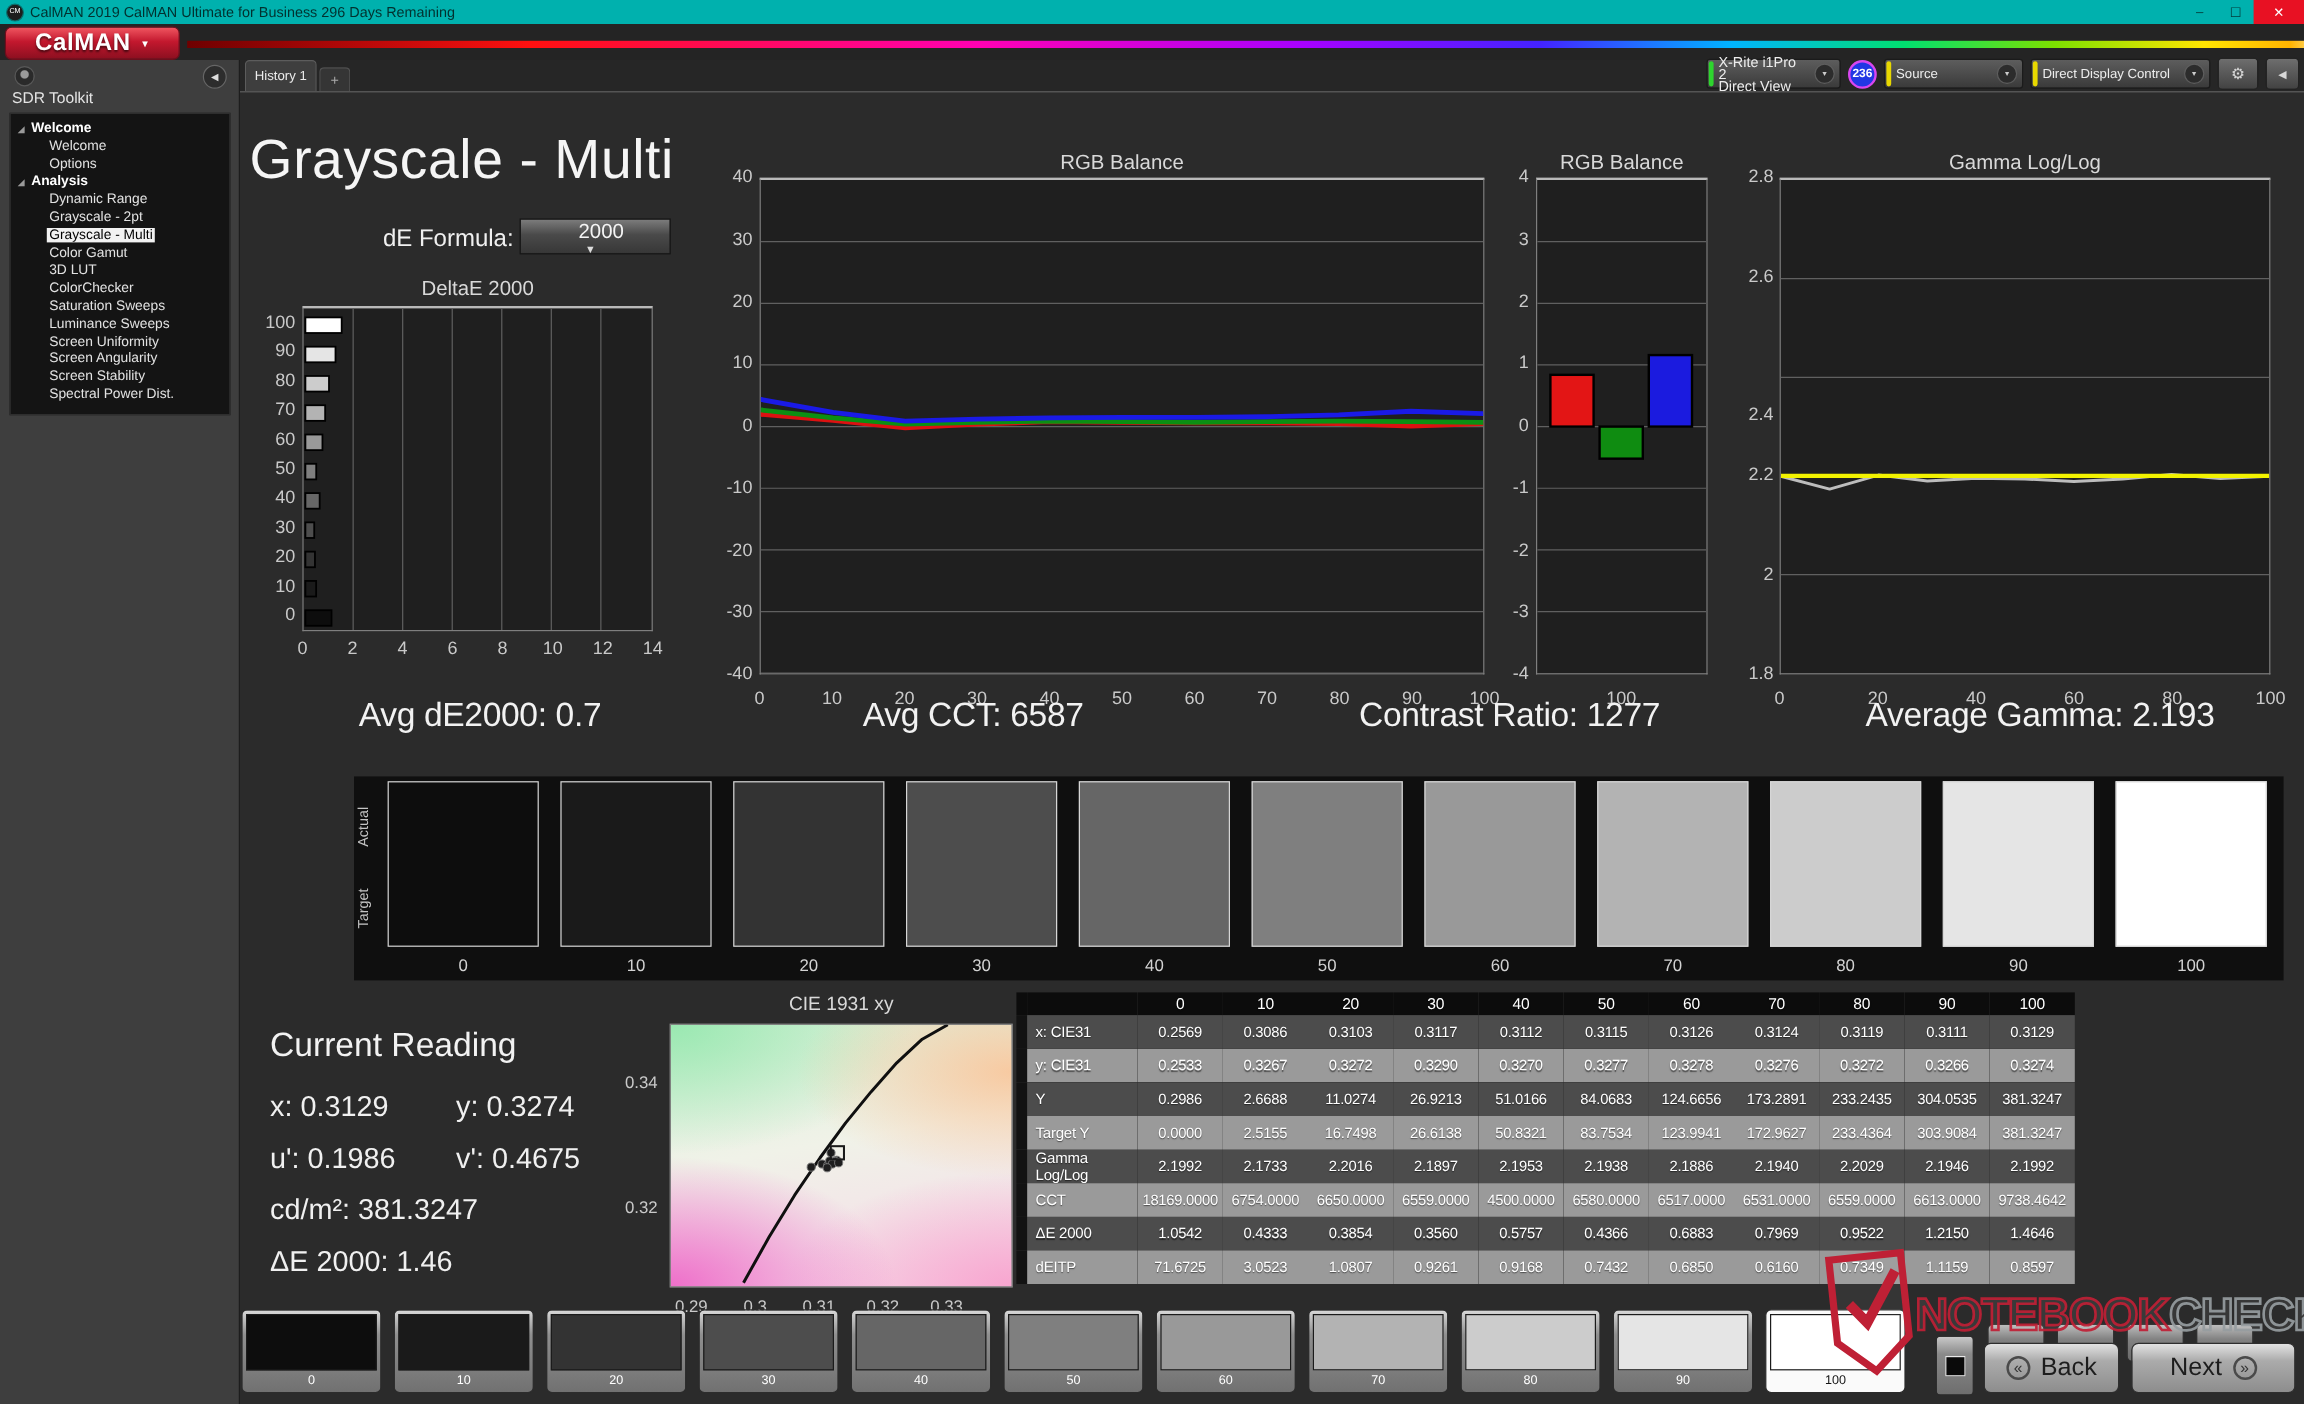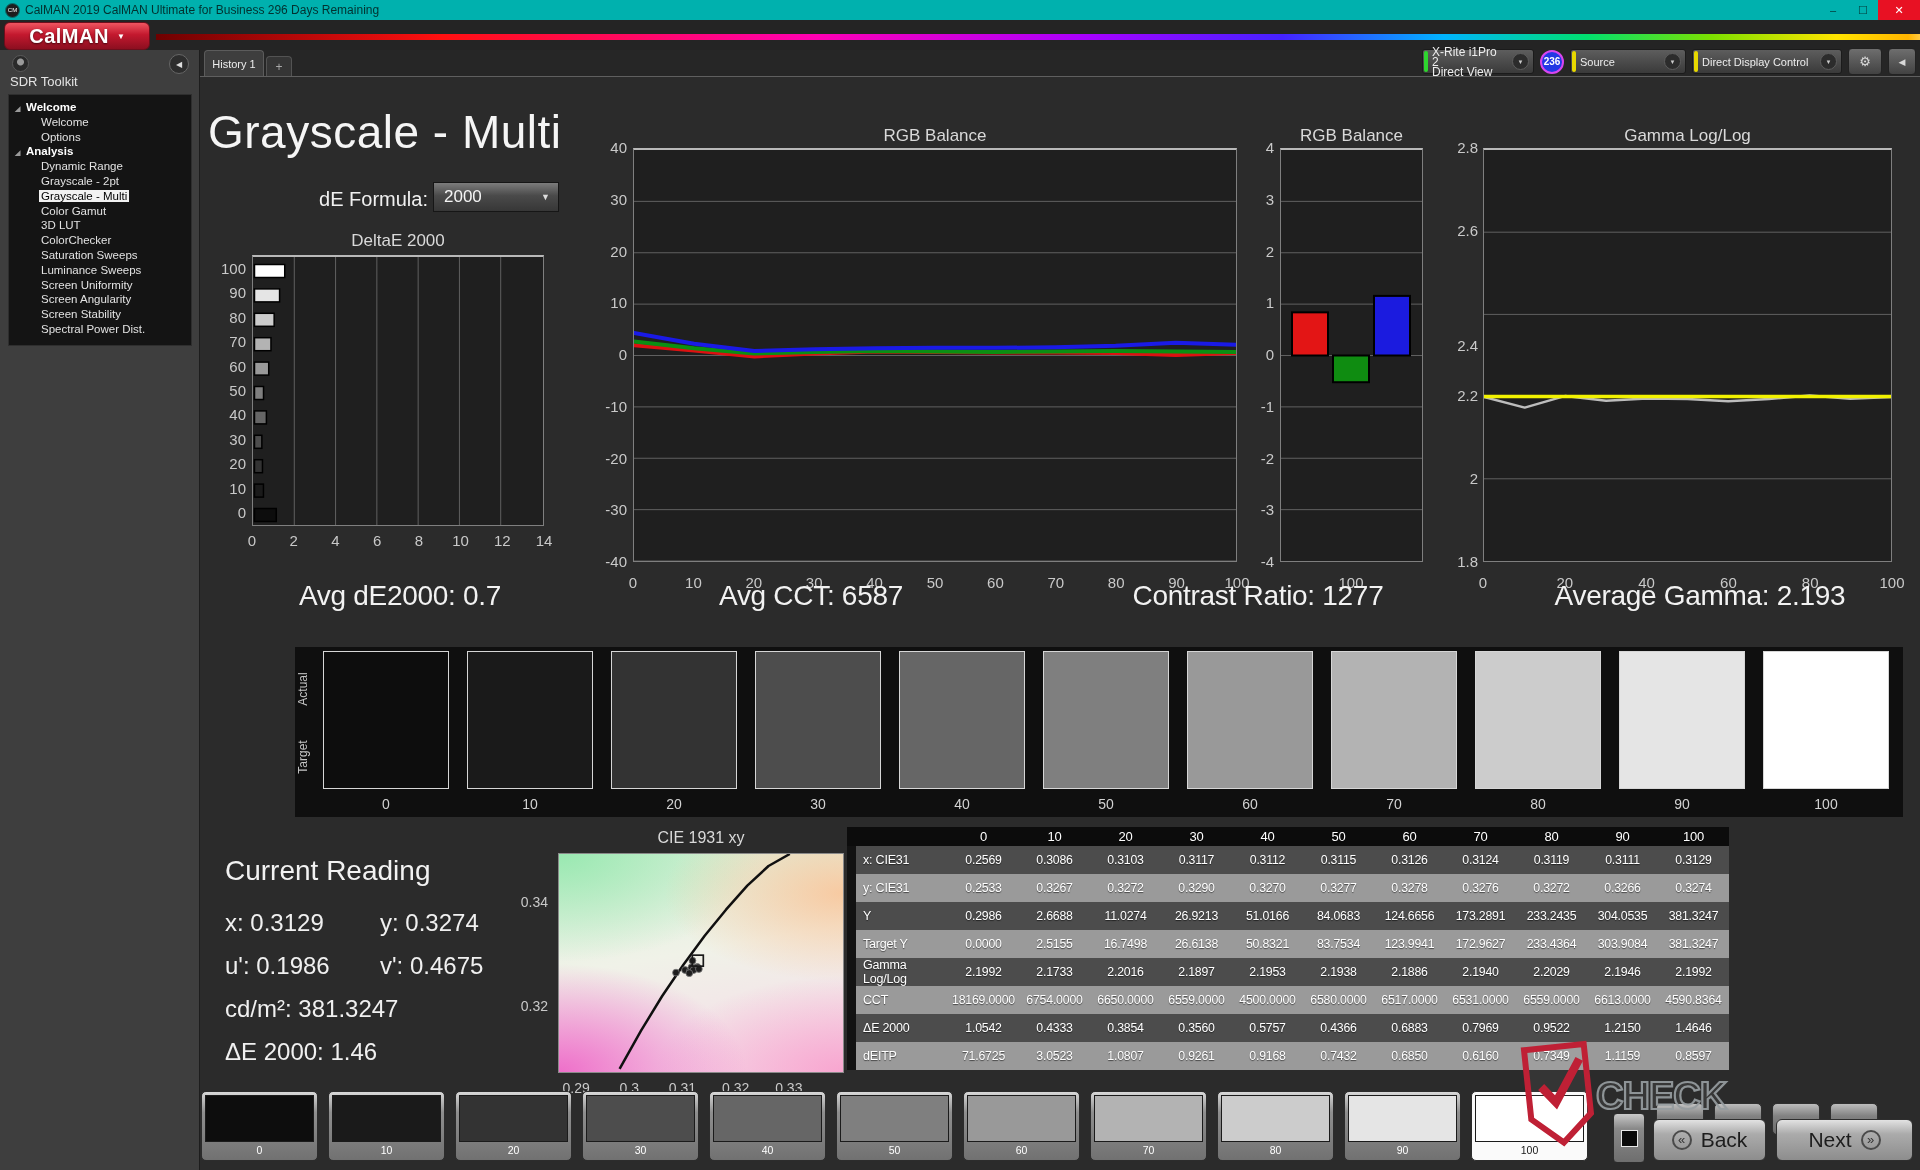--- a/index.html
+++ b/index.html
@@ -72,21 +72,21 @@
     border:1px solid #222;color:#d8d8d8;font-size:13px;display:flex;align-items:center;justify-content:center;}
 
   
   .content{position:absolute;left:200px;right:0;top:76px;bottom:0;background:#2b2b2b;
     border-top:1px solid #5f5f5f;}
   .pagetitle{position:absolute;left:8px;top:28px;font-size:46px;color:#f5f5f5;letter-spacing:.5px;}
   .formlabel{position:absolute;left:68px;top:111px;width:160px;text-align:right;
     font-size:20px;color:#f0f0f0;}
   .formdd{position:absolute;left:233px;top:105px;width:126px;height:30px;
     background:linear-gradient(#7c7c7c,#4a4a4a 45%,#373737);border:1px solid #161616;
-    display:flex;align-items:center;box-sizing:border-box;}
+    display:flex;align-items:center;box-sizing:border-box;flex-direction:column;}
   .formdd .val{flex:1;padding-left:10px;font-size:17px;color:#f4f4f4;}
   .formdd .fa{padding-right:8px;color:#ddd;font-size:9px;}
 
   .ctitle{position:absolute;font-size:17px;color:#d9d9d9;text-align:center;white-space:nowrap;}
   .plot{position:absolute;background:#1f1f1f;border:1px solid #7f7f7f;border-top:2px solid #b9b9b9;
     box-sizing:border-box;}
   .plot svg{position:absolute;left:0;top:0;}
   .al{position:absolute;font-size:15px;color:#c9c9c9;white-space:nowrap;}
   .ar{text-align:right;} .ac{text-align:center;}
   .stat{position:absolute;top:503px;transform:translateX(-50%);font-size:28px;color:#f2f2f2;
@@ -416,21 +416,21 @@
             <td>18169.0000</td>
             <td>6754.0000</td>
             <td>6650.0000</td>
             <td>6559.0000</td>
             <td>4500.0000</td>
             <td>6580.0000</td>
             <td>6517.0000</td>
             <td>6531.0000</td>
             <td>6559.0000</td>
             <td>6613.0000</td>
-            <td>4590.8364</td>
+            <td>9738.4642</td>
           </tr>
           <tr class="dark">
             <td class="sel"></td>
             <td class="rl">ΔE 2000</td>
             <td>1.0542</td>
             <td>0.4333</td>
             <td>0.3854</td>
             <td>0.3560</td>
             <td>0.5757</td>
             <td>0.4366</td>
@@ -619,16 +619,17 @@
         <div class="swc" style="background: rgb(255, 255, 255);"></div>
         <div class="swl">100</div>
       </div>
     </div>
 
   <div class="wm">
     <svg width="74" height="108" viewBox="0 0 60 90">
       <path d="M5 4 H55 V62 L30 84 L5 62 Z" fill="rgba(255,255,255,0.05)" stroke="#bf2035" stroke-width="5"></path>
       <path d="M16 36 L27 50 L50 16" fill="none" stroke="#bf2035" stroke-width="7"></path>
     </svg>
+    <span class="wmtxt wm-red">NOTEBOOK</span>
     <span class="wmtxt wm-gray">CHECK</span>
   </div>
 
 </div>
 
 </body></html>

